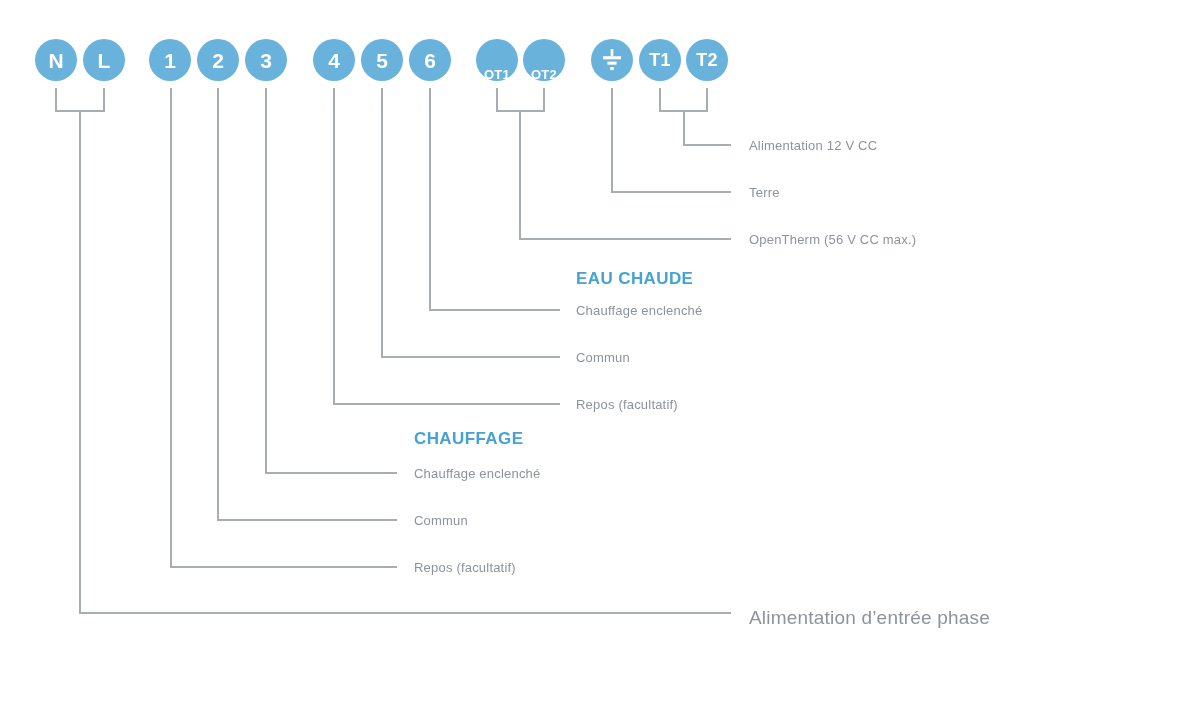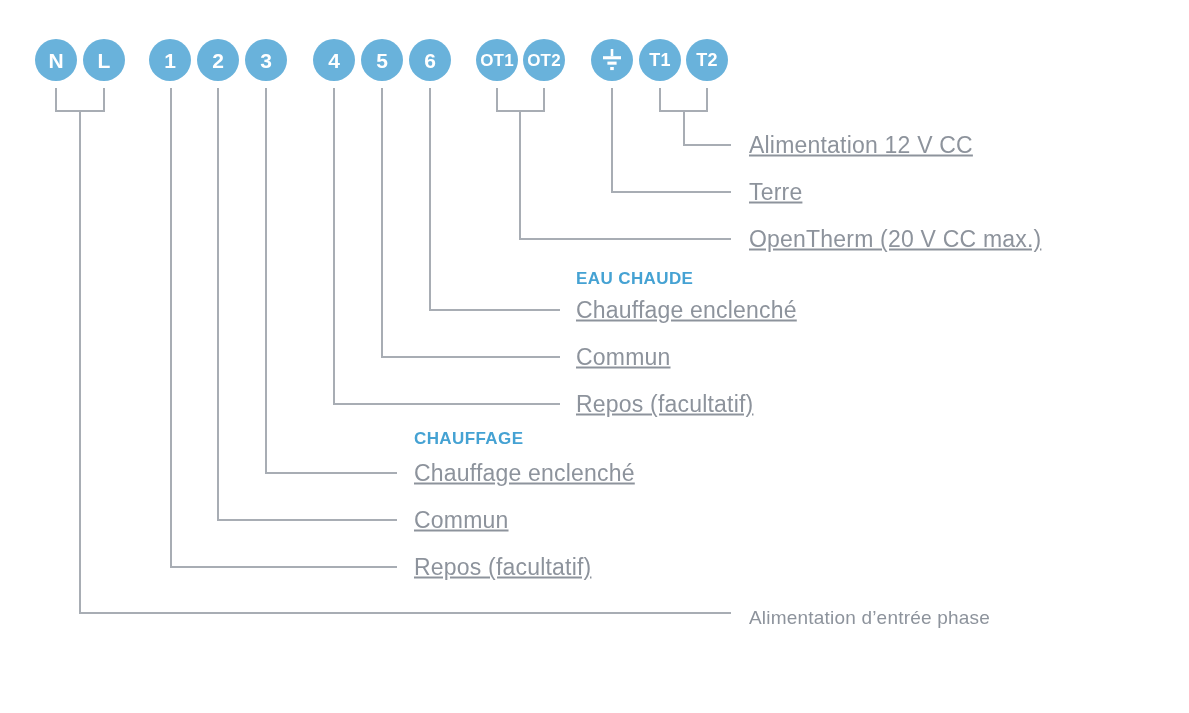--- a/index.html
+++ b/index.html
@@ -28,30 +28,29 @@
   .terminal{
     position:absolute;top:39px;
     width:42px;height:42px;border-radius:50%;
     background:var(--terminal-blue);
     color:#fff;font-weight:bold;
     display:flex;align-items:center;justify-content:center;
     line-height:1;
   }
   .terminal.ch1{font-size:21px;}
   .terminal.ch2{font-size:18px;letter-spacing:0.2px;}
-  .terminal.ch3{font-size:17px;letter-spacing:0.2px;}
+  .terminal.ch3{font-size:13px;letter-spacing:0.2px;align-items:flex-end;}
   .earth-icon{display:block;}
   .wire-label{
     position:absolute;
     transform:translateY(-50%);
     color:var(--label-gray);
-    font-size:23px;
+    font-size:13px;
     letter-spacing:0.2px;
     white-space:nowrap;
-    text-decoration:underline;
   }
   .section-heading{
     position:absolute;
     transform:translateY(-50%);
     color:var(--heading-blue);
     font-size:17px;
     font-weight:bold;
     letter-spacing:0.4px;
     white-space:nowrap;
   }
@@ -125,21 +124,21 @@
 
   <div class="terminal ch2" style="left:639px">
       <span>T1</span>
     </div>
   <div class="terminal ch2" style="left:686px">
       <span>T2</span>
     </div>
 
   <div class="wire-label" style="left:749px; top:145px">Alimentation 12 V CC</div>
   <div class="wire-label" style="left:749px; top:192px">Terre</div>
-  <div class="wire-label" style="left:749px; top:239px">OpenTherm (20 V CC max.)</div>
+  <div class="wire-label" style="left:749px; top:239px">OpenTherm (56 V CC max.)</div>
 
   <div class="section-heading" style="left:576px; top:279px">EAU CHAUDE</div>
   <div class="wire-label" style="left:576px; top:310px">Chauffage enclenché</div>
   <div class="wire-label" style="left:576px; top:357px">Commun</div>
   <div class="wire-label" style="left:576px; top:404px">Repos (facultatif)</div>
 
   <div class="section-heading" style="left:414px; top:439px">CHAUFFAGE</div>
   <div class="wire-label" style="left:414px; top:473px">Chauffage enclenché</div>
   <div class="wire-label" style="left:414px; top:520px">Commun</div>
   <div class="wire-label" style="left:414px; top:567px">Repos (facultatif)</div>

